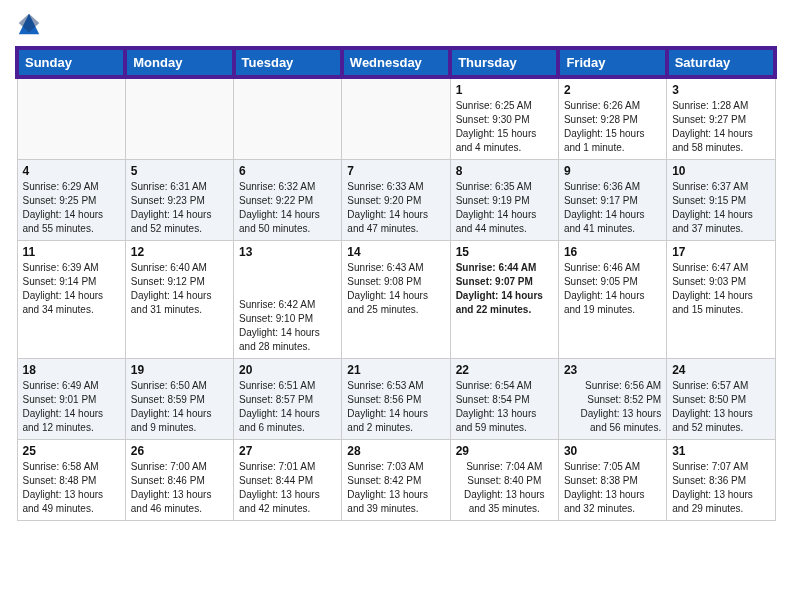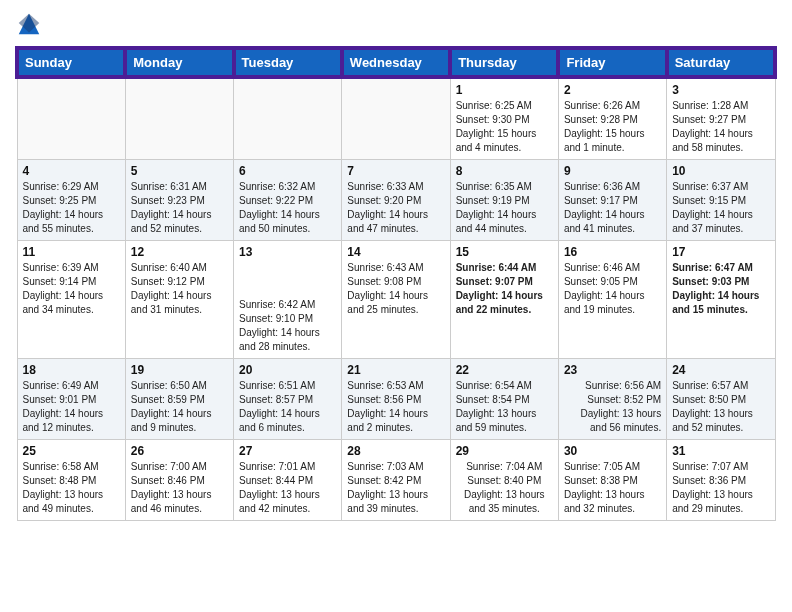--- a/index.html
+++ b/index.html
@@ -244,21 +244,21 @@
           </td>
           <td>
             <div class="day-num">16</div>
             <div class="cell-info" style="white-space: pre-line;">Sunrise: 6:46 AM
 Sunset: 9:05 PM
 Daylight: 14 hours
 and 19 minutes.</div>
           </td>
           <td>
             <div class="day-num">17</div>
-            <div class="cell-info" style="white-space: pre-line; font-weight: bold;">Sunrise: 6:47 AM
+            <div class="cell-info" style="white-space: pre-line;">Sunrise: 6:47 AM
 Sunset: 9:03 PM
 Daylight: 14 hours
 and 15 minutes.</div>
           </td>
         </tr>
         <tr>
           <td>
             <div class="day-num">18</div>
             <div class="cell-info" style="white-space: pre-line;">Sunrise: 6:49 AM
 Sunset: 9:01 PM

